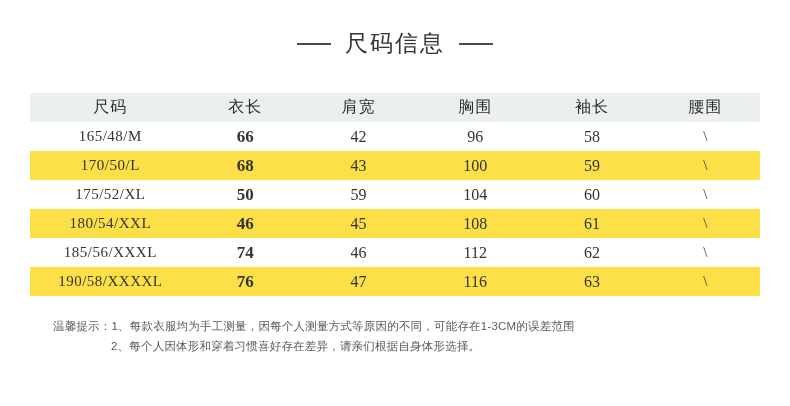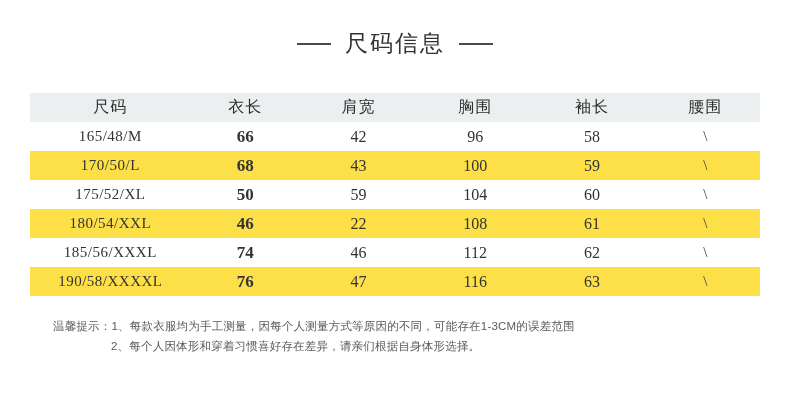--- a/index.html
+++ b/index.html
@@ -175,21 +175,21 @@
           <td class="spec">175/52/XL</td>
           <td class="num strong">50</td>
           <td class="num">59</td>
           <td class="num">104</td>
           <td class="num">60</td>
           <td class="backslash">\</td>
         </tr>
         <tr class="alt">
           <td class="spec">180/54/XXL</td>
           <td class="num strong">46</td>
-          <td class="num">22</td>
+          <td class="num">45</td>
           <td class="num">108</td>
           <td class="num">61</td>
           <td class="backslash">\</td>
         </tr>
         <tr class="plain">
           <td class="spec">185/56/XXXL</td>
           <td class="num strong">74</td>
           <td class="num">46</td>
           <td class="num">112</td>
           <td class="num">62</td>

